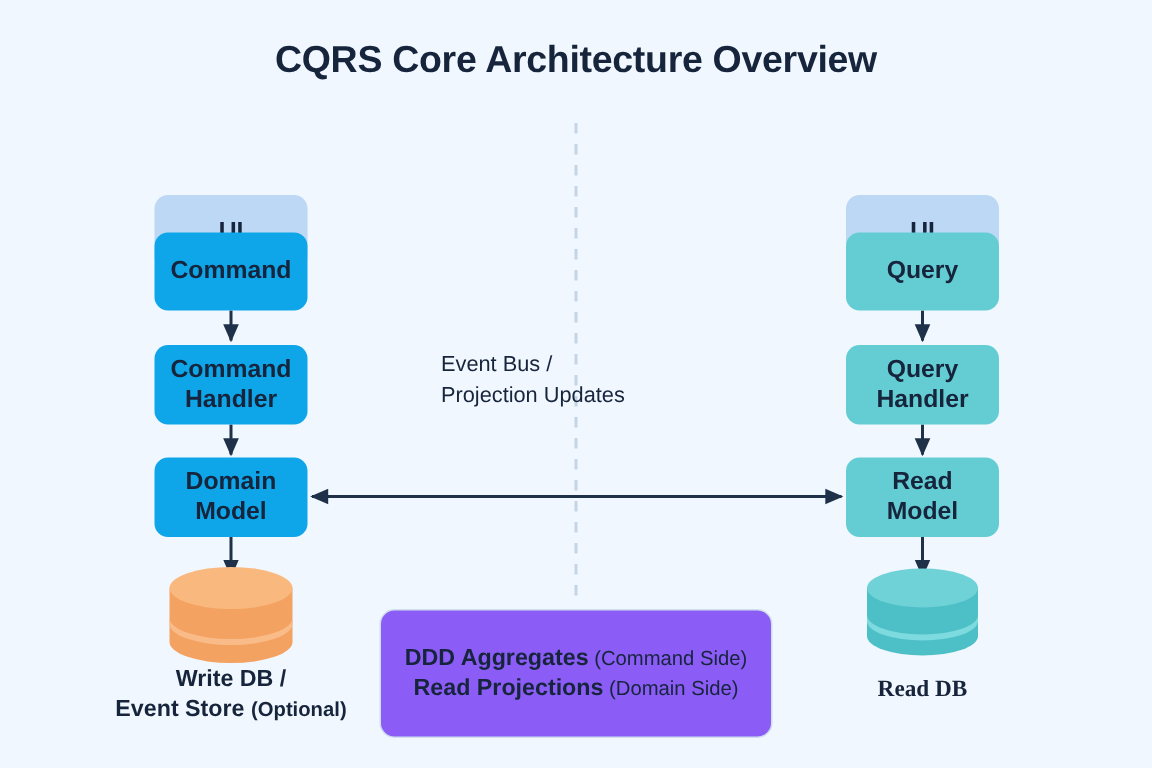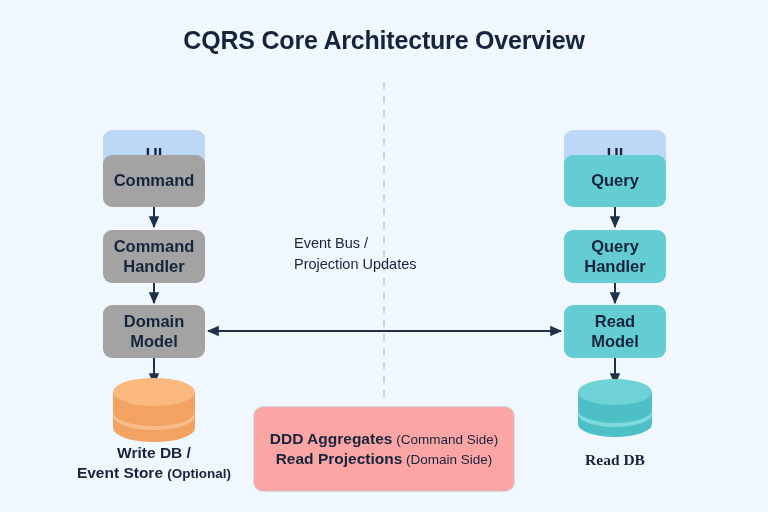--- a/index.html
+++ b/index.html
@@ -38,21 +38,21 @@
     justify-content: center;
     text-align: center;
     font-size: 16.5px;
     font-weight: bold;
     color: #16243c;
     line-height: 1.16;
     box-sizing: border-box;
     white-space: pre-line;
   }
   .node.ui     { background: #bcd8f5; margin-top: 48px; }
-  .node.cmd    { background: #a3a3a3; }
+  .node.cmd    { background: #0ea5e9; }
   .node.qry    { background: #64cdd3; }
 
   svg.wires {
     position: absolute;
     left: 0;
     top: 0;
     width: 768px;
     height: 512px;
     pointer-events: none;
   }
@@ -78,21 +78,21 @@
     color: #16243c;
     line-height: 1.42;
   }
 
   #legend {
     position: absolute;
     left: 253px;
     top: 406px;
     width: 262px;
     height: 86px;
-    background: #fca5a5;
+    background: #8b5cf6;
     border: 1.6px solid #cfdfee;
     border-radius: 10px;
     box-sizing: border-box;
     display: flex;
     flex-direction: column;
     align-items: center;
     justify-content: center;
     text-align: center;
     padding: 4px 12px;
   }

